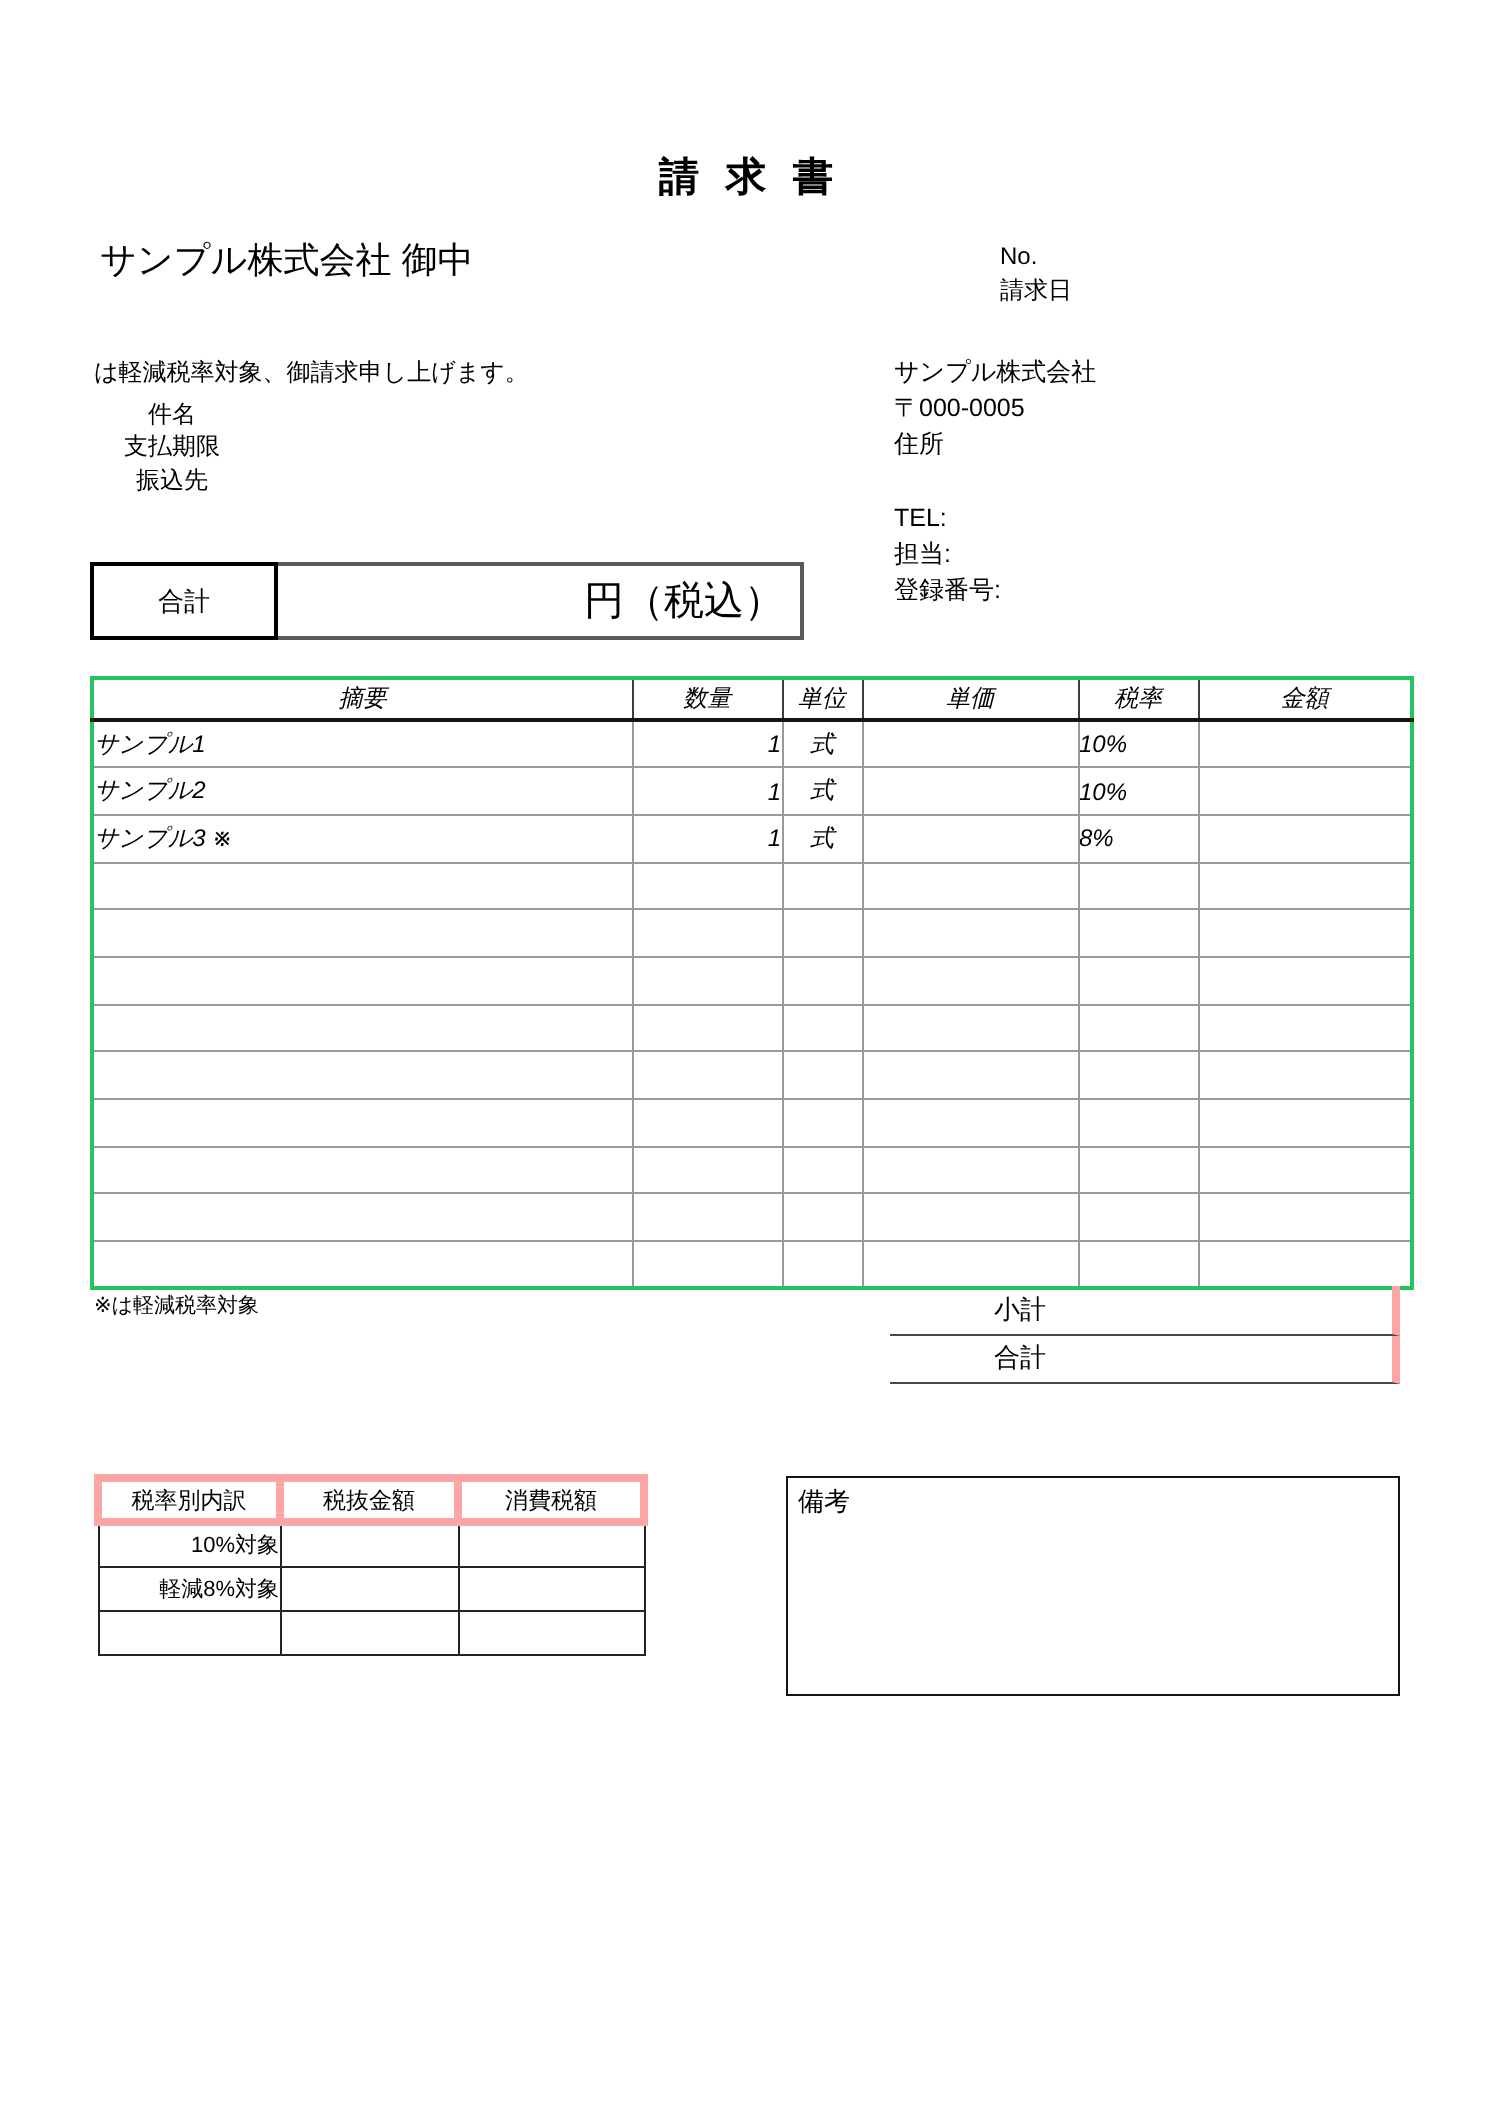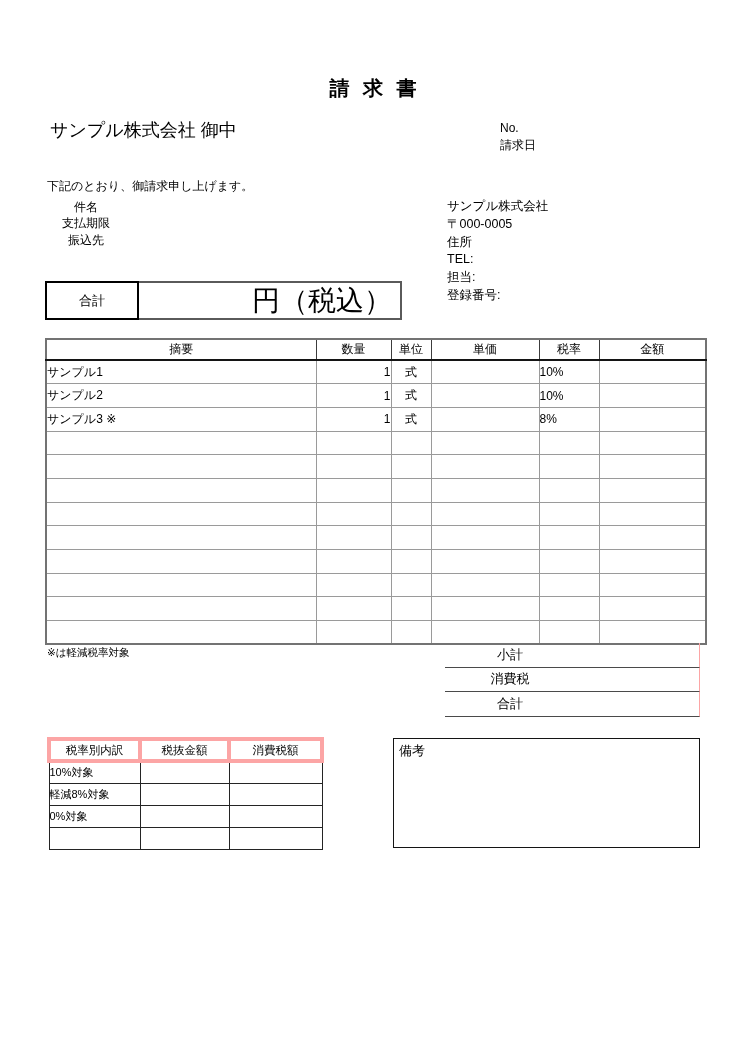--- a/index.html
+++ b/index.html
@@ -17,41 +17,42 @@
   .meta {
     position:absolute; left:500px; top:120px; width:92px;
     font-size:12px; line-height:16.5px;
   }
   .greeting { position:absolute; left:47px; top:178px; font-size:12px; }
   .intro-fields {
     position:absolute; left:45px; top:199px; width:82px;
     text-align:center; font-size:12px; line-height:16.3px;
   }
   .issuer { position:absolute; left:447px; font-size:12.5px; line-height:18px; }
-  .issuer-top { top:177px;margin-top:20px; }
+  .issuer-top { top:177px; }
   .issuer-bottom { top:250px; }
 
   .total-box {
     position:absolute; left:45px; top:281px; width:357px; height:39px;
     border:2px solid #5a5a5a;
   }
   .total-label {
     position:absolute; left:-2px; top:-2px; width:94px; height:39px;
     border:2px solid #000; background:#fff;
     display:flex; align-items:center; justify-content:center; font-size:13px;
   }
   .total-unit {
     position:absolute; right:8px; top:0; height:100%;
-    display:flex; align-items:center; font-size:28px;
+    display:flex; align-items:center; font-size:20px;
   }
 
   table.items {
     position:absolute; left:45px; top:338px; width:660px;
     border-collapse:collapse; table-layout:fixed;
-    border:2px solid #737373;
+    border:2px solid #22c55e;
+    font-style:italic;
   }
   table.items th {
     height:21px; font-size:12px; font-weight:normal; text-align:center;
     border:1px solid #3c3c3c; border-bottom:2px solid #141414; padding:0;
   }
   table.items td {
     height:23.7px; font-size:12px; border:1px solid #9a9a9a; padding:0;
     overflow:hidden; white-space:nowrap;
   }
   td.c-desc   { text-align:left;  padding-left:4px; }
@@ -59,38 +60,38 @@
   td.c-unit   { text-align:center; }
   td.c-price  { text-align:right; padding-right:4px; }
   td.c-tax    { text-align:left; padding-right:4px; }
   td.c-amount { text-align:right; padding-right:4px; }
 
   .note { position:absolute; left:47px; top:646px; font-size:10.5px;text-align:center; }
 
   .summary { position:absolute; left:445px; top:643px; width:255px; }
   .summary-row {
     height:24.6px; display:flex;
-    border-bottom:1.5px solid #4a4a4a; border-right:1px solid #fca5a5;
+    border-bottom:1.5px solid #4a4a4a; border-right:4px solid #fca5a5;
   }
   .summary-label {
     width:130px; font-size:13px;
     display:flex; align-items:center; justify-content:center;
   }
   .summary-value { flex:1; font-size:13px; display:flex; align-items:center; justify-content:flex-end; padding-right:5px; }
 
   table.breakdown {
     position:absolute; left:47px; top:737px; width:273px;
     border-collapse:collapse; table-layout:fixed; border:1.5px solid #141414;
   }
   table.breakdown th {
     height:22px; font-size:11.5px; font-weight:normal; text-align:center;
     border:4px solid #fca5a5; padding:0;
   }
   table.breakdown td {
-    height:22px; font-size:11px; text-align:left;
+    height:22px; font-size:11px; text-align:right;
     border:1px solid #242424; padding:0;
   }
 
   .remarks-box {
     position:absolute; left:393px; top:738px; width:307px; height:110px;
     border:1.5px solid #141414; font-size:13px; padding:3px 5px;
   }
 </style>
 </head>
 <body>
@@ -99,21 +100,21 @@
 
   <div class="title">請 求 書</div>
 
   <div class="recipient">サンプル株式会社 御中</div>
 
   <div class="meta">
     <div>No.</div>
     <div>請求日</div>
   </div>
 
-  <div class="greeting">下記のとおり、御請求申し上げます。</div>
+  <div class="greeting">は軽減税率対象、御請求申し上げます。</div>
 
   <div class="intro-fields">
     <div>件名</div>
     <div>支払期限</div>
     <div>振込先</div>
   </div>
 
   <div class="issuer issuer-top">
     <div>サンプル株式会社</div>
     <div>〒000-0005</div>
@@ -250,24 +251,20 @@
   </table>
 
   <div class="note">※は軽減税率対象</div>
 
   <div class="summary">
     <div class="summary-row">
       <div class="summary-label">小計</div>
       <div class="summary-value"></div>
     </div>
     <div class="summary-row">
-      <div class="summary-label">消費税</div>
-      <div class="summary-value"></div>
-    </div>
-    <div class="summary-row">
       <div class="summary-label">合計</div>
       <div class="summary-value"></div>
     </div>
   </div>
 
   <table class="breakdown">
     <colgroup>
       <col style="width:91px">
         <col style="width:89px">
         <col style="width:93px">
@@ -284,25 +281,20 @@
           <td>10%対象</td>
           <td></td>
           <td></td>
         </tr>
         <tr>
           <td>軽減8%対象</td>
           <td></td>
           <td></td>
         </tr>
         <tr>
-          <td>0%対象</td>
-          <td></td>
-          <td></td>
-        </tr>
-        <tr>
           <td></td>
           <td></td>
           <td></td>
         </tr>
       </tbody>
   </table>
 
   <div class="remarks-box">
     <span>備考</span>
   </div>

